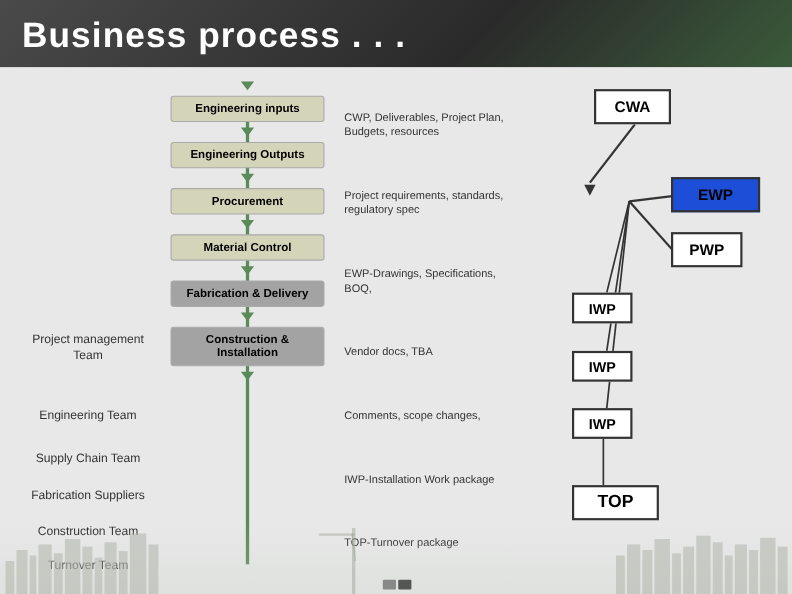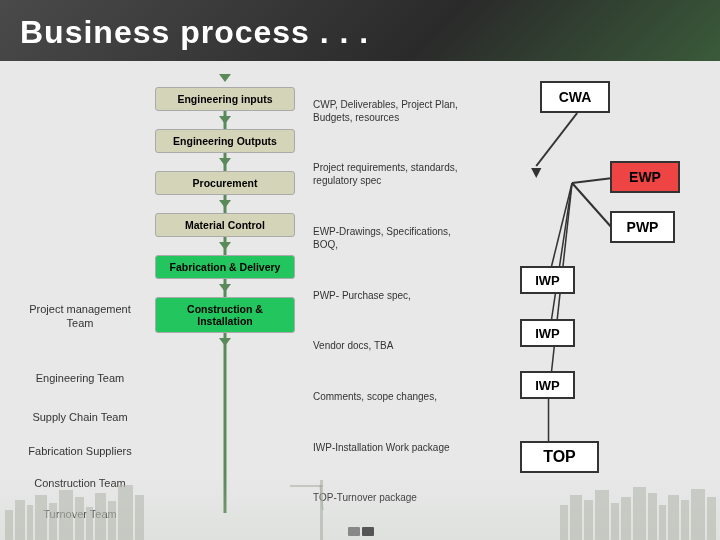--- a/index.html
+++ b/index.html
@@ -80,21 +80,21 @@
       font-weight: bold;
       text-align: center;
       width: 140px;
       position: relative;
       z-index: 1;
       margin: 7px 0;
       cursor: default;
     }
 
     .process-box.highlight {
-      background: #22c55e;
+      background: #a3a3a3;
     }
 
     
     .arrow-down {
       width: 0;
       height: 0;
       border-left: 6px solid transparent;
       border-right: 6px solid transparent;
       border-top: 8px solid #5a8a5a;
       position: relative;
@@ -151,24 +151,24 @@
       align-items: center;
       justify-content: center;
       font-weight: bold;
       font-size: 14px;
     }
 
     .box-ewp {
       position: absolute;
       top: 90px;
       left: 130px;
-      width: 70px;
+      width: 81px;
       height: 32px;
       border: 2px solid #333;
-      background: #ef4444;
+      background: #1d4ed8;
       display: flex;
       align-items: center;
       justify-content: center;
       font-weight: bold;
       font-size: 14px;
     }
 
     .box-pwp {
       position: absolute;
       top: 140px;
@@ -316,23 +316,20 @@
 
   <div class="desc-col">
     <div class="desc-item">
       <span>CWP, Deliverables, Project Plan, Budgets, resources</span>
     </div>
     <div class="desc-item">
       <span>Project requirements, standards, regulatory spec</span>
     </div>
     <div class="desc-item">
       <span>EWP-Drawings, Specifications, BOQ,</span>
-    </div>
-    <div class="desc-item">
-      <span>PWP- Purchase spec,</span>
     </div>
     <div class="desc-item">
       <span>Vendor docs, TBA</span>
     </div>
     <div class="desc-item">
       <span>Comments, scope changes,</span>
     </div>
     <div class="desc-item">
       <span>IWP-Installation Work package</span>
     </div>

